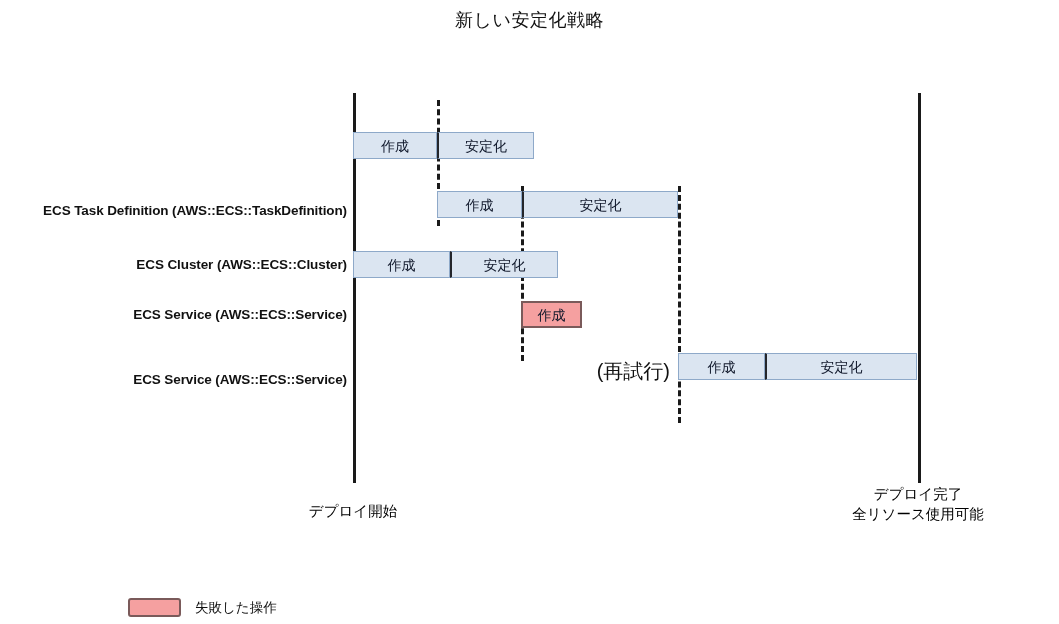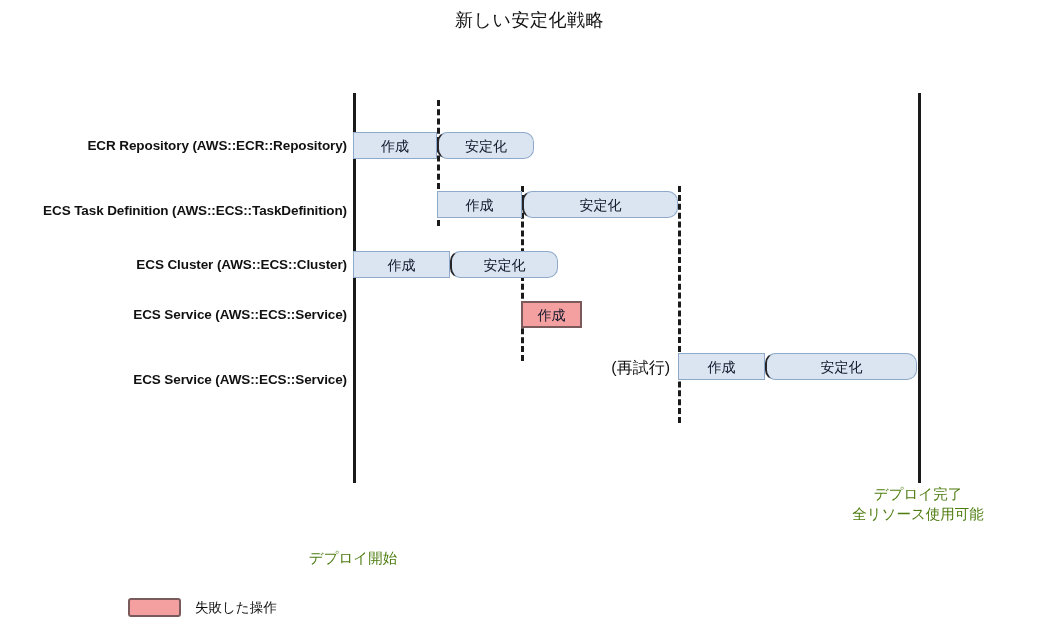--- a/index.html
+++ b/index.html
@@ -73,39 +73,38 @@
     line-height: 1;
     color: #0f172a;
     white-space: nowrap;
   }
   .seg.blue {
     background: #dbe5f1;
     border: 1px solid #8ea9c9;
   }
   .seg.blue + .seg.blue {
     border-left: 2px solid #24262b;
-    border-radius: 10px;
   }
   .seg.red {
     background: #f5a0a0;
     border: 2px solid #7a5a5a;
   }
 
   
   .retry-note {
-    font-size: 16px;
+    font-size: 20px;
     color: #111111;
     white-space: nowrap;
     text-align: right;
   }
 
   
   .axis-caption {
     font-size: 14.5px;
-    color: #4d7c0f;
+    color: #000000;
     text-align: center;
     line-height: 1.35;
     white-space: nowrap;
   }
 
   
   #legend-swatch {
     left: 128px;
     top: 598px;
     width: 53px;
@@ -130,21 +129,20 @@
 
   <div class="abs" id="chart-title">新しい安定化戦略</div>
 
   <div class="abs boundary-line" style="left:353px; top:93px; height:390px;"></div>
   <div class="abs boundary-line" style="left:918px; top:93px; height:390px;"></div>
 
   <div class="abs dashed-line" style="left:437px; top:100px; height:126px;"></div>
   <div class="abs dashed-line" style="left:521px; top:186px; height:175px;"></div>
   <div class="abs dashed-line" style="left:678px; top:186px; height:237px;"></div>
 
-  <div class="abs row-label" style="left:10px; top:138px; width:337px;">ECR Repository (AWS::ECR::Repository)</div>
   <div class="abs bar" style="left:353px; top:132px;">
     <div class="seg blue" style="width:84px;">作成</div>
     <div class="seg blue" style="width:97px;">安定化</div>
   </div>
 
   <div class="abs row-label" style="left:10px; top:203px; width:337px;">ECS Task Definition (AWS::ECS::TaskDefinition)</div>
   <div class="abs bar" style="left:437px; top:191px;">
     <div class="seg blue" style="width:85px;">作成</div>
     <div class="seg blue" style="width:156px;">安定化</div>
   </div>
@@ -160,21 +158,21 @@
     <div class="seg red" style="width:61px;">作成</div>
   </div>
 
   <div class="abs row-label" style="left:10px; top:372px; width:337px;">ECS Service (AWS::ECS::Service)</div>
   <div class="abs retry-note" style="left:558px; top:358px; width:112px;">(再試行)</div>
   <div class="abs bar" style="left:678px; top:353px;">
     <div class="seg blue" style="width:87px;">作成</div>
     <div class="seg blue" style="width:152px;">安定化</div>
   </div>
 
-  <div class="abs axis-caption" style="left:253px; top:502px; width:200px;margin-top:47px;">
+  <div class="abs axis-caption" style="left:253px; top:502px; width:200px;">
     <div>デプロイ開始</div>
   </div>
   <div class="abs axis-caption" style="left:818px; top:485px; width:200px;">
     <div>デプロイ完了</div>
     <div>全リソース使用可能</div>
   </div>
 
   <div class="abs" id="legend-swatch"></div>
   <div class="abs" id="legend-label">失敗した操作</div>
 

